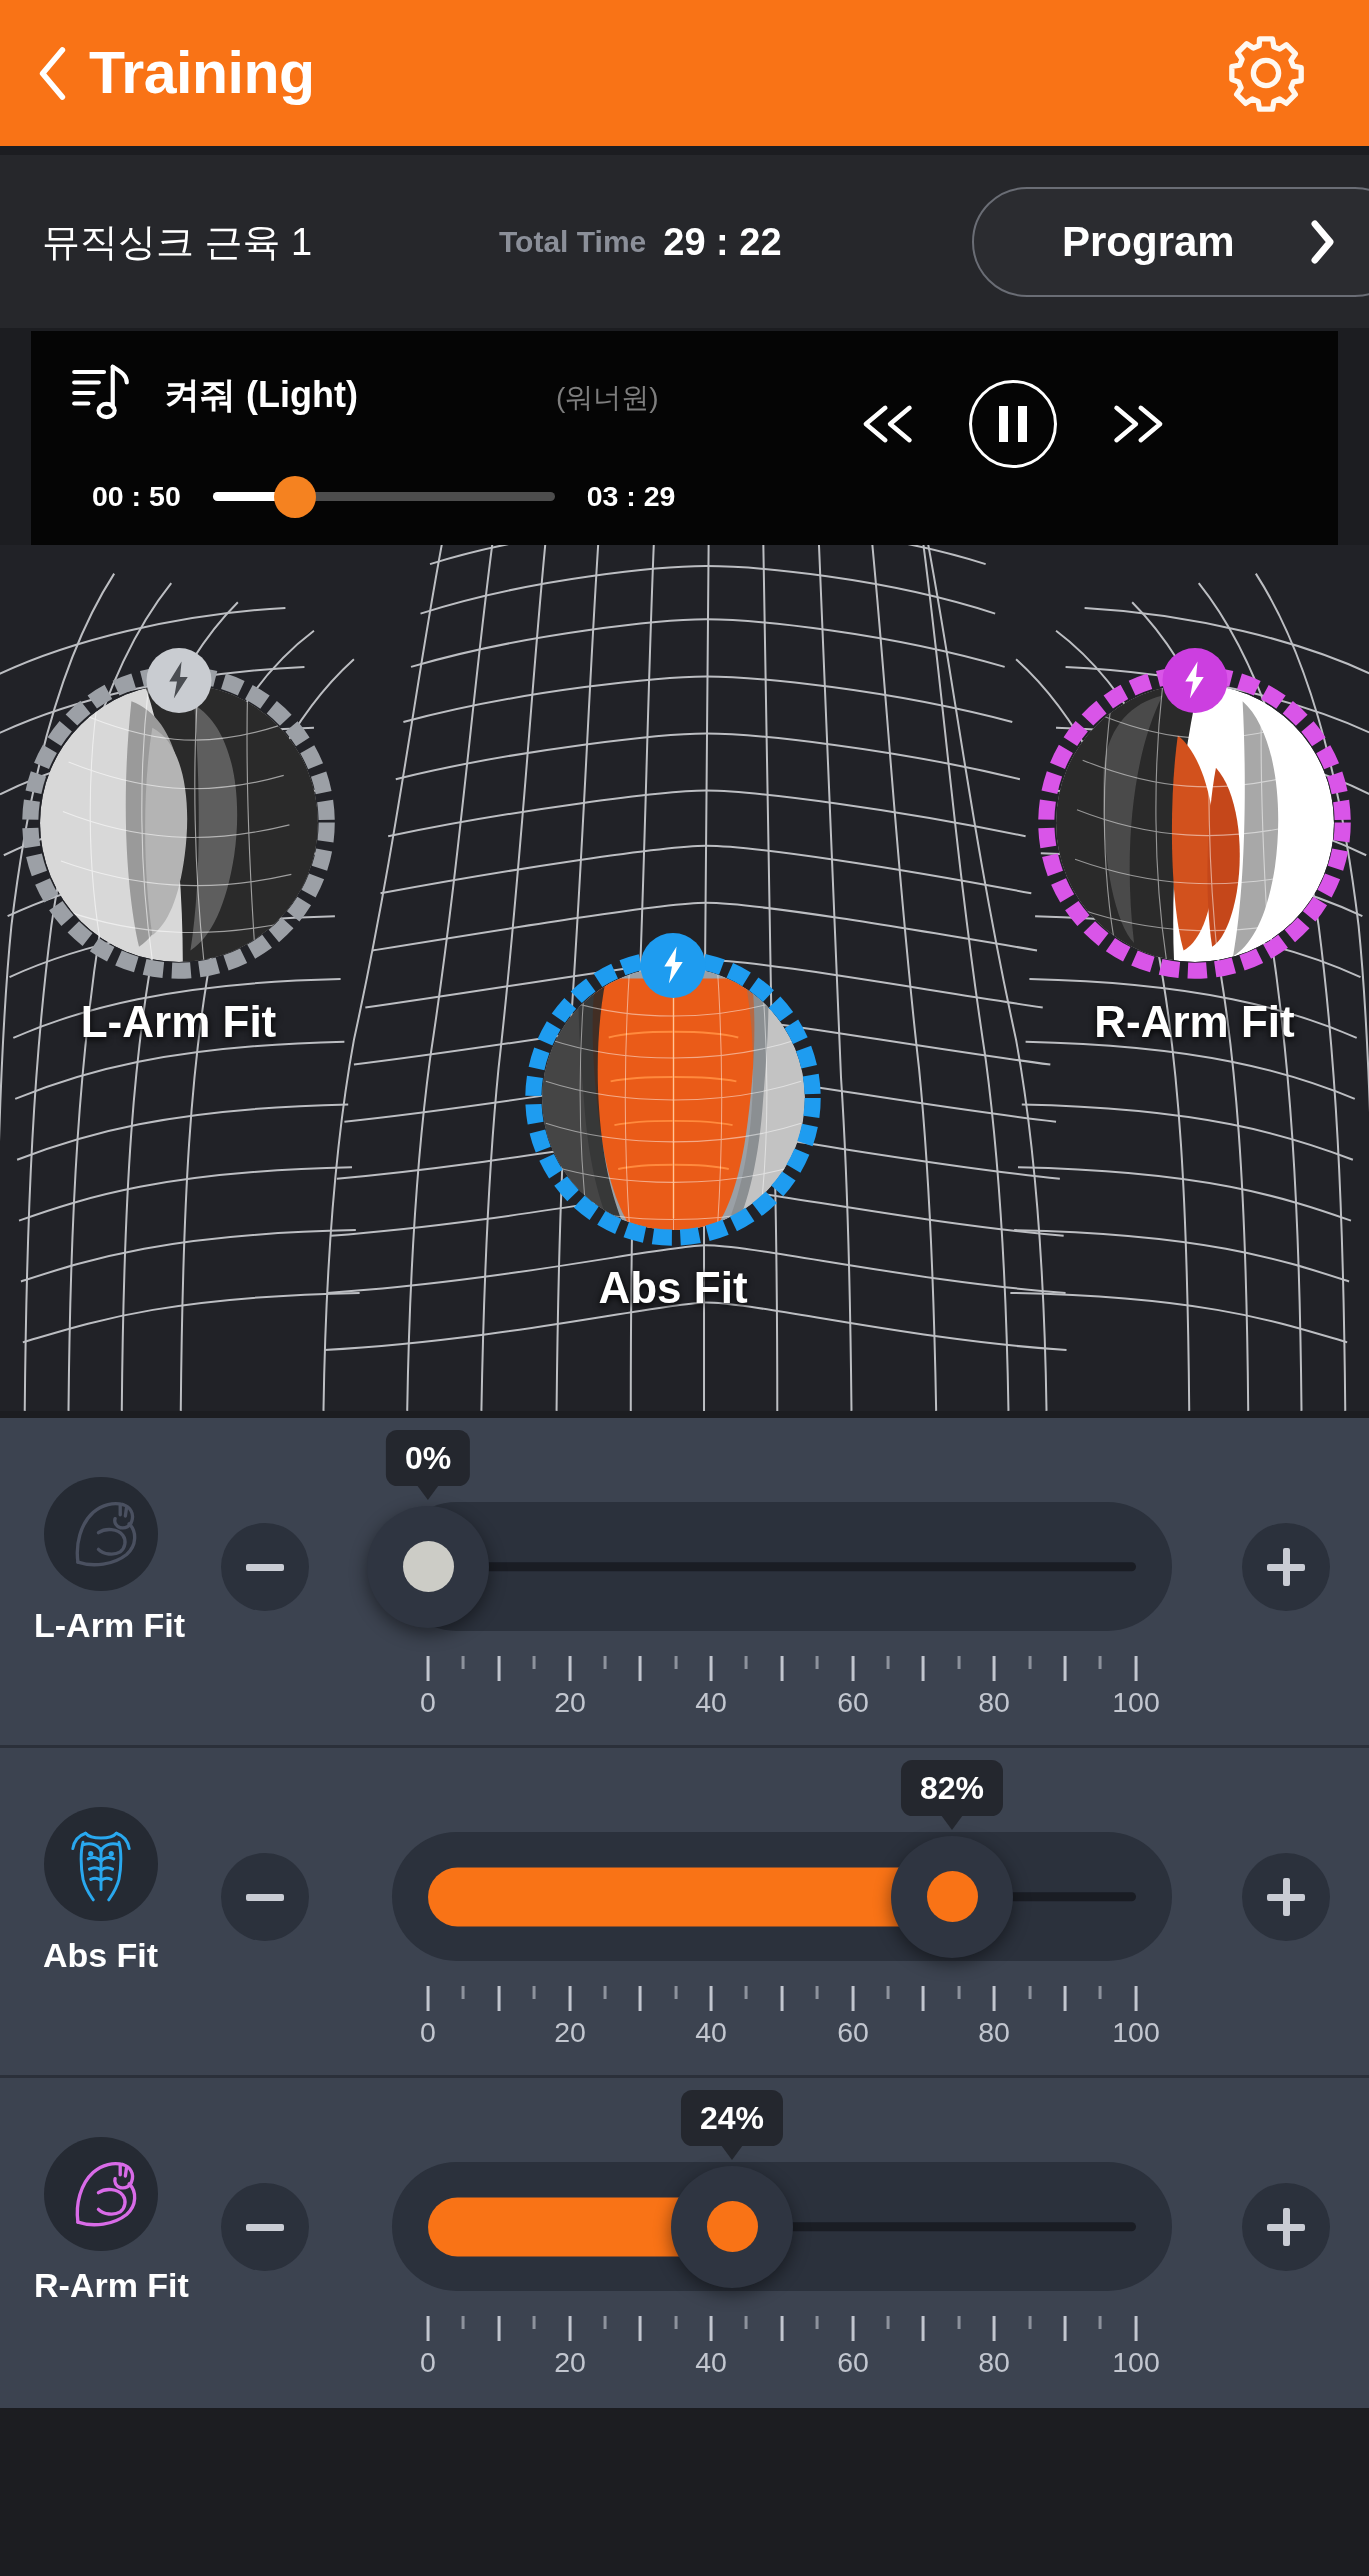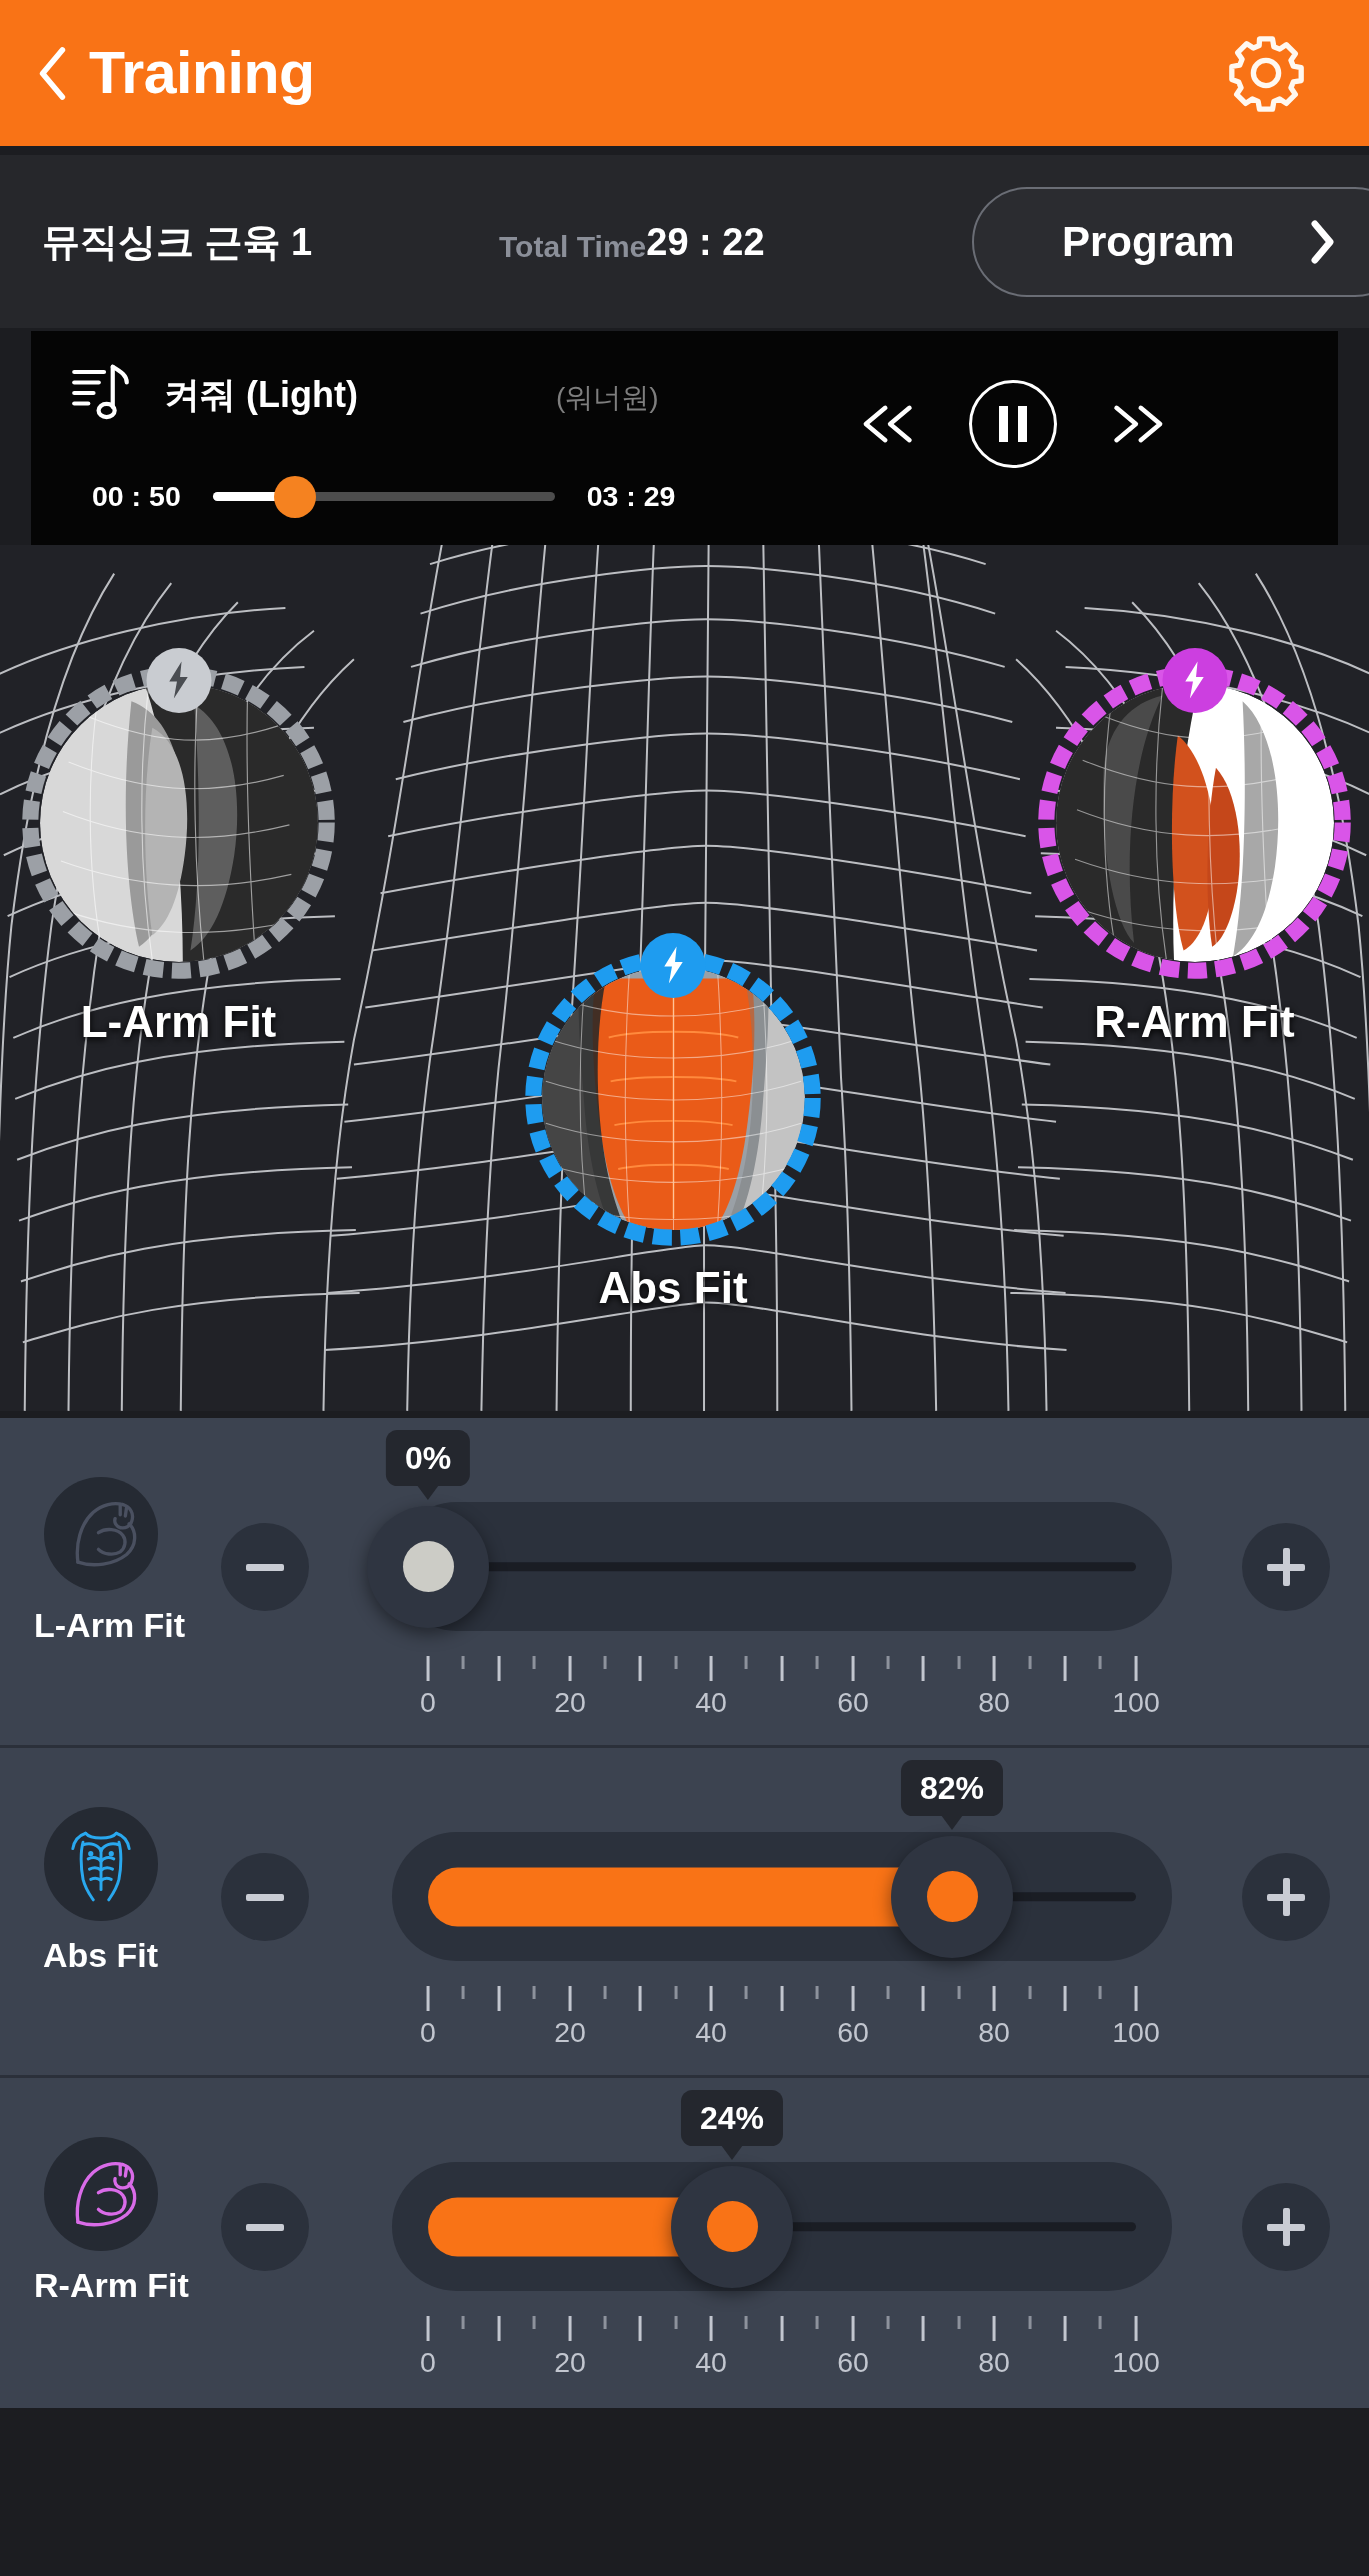--- a/index.html
+++ b/index.html
@@ -31,25 +31,25 @@
     width: 82px; height: 82px; display: flex; align-items: center; justify-content: center;
   }
 
   
   .infobar {
     position: absolute; left: 0; top: 155px; width: 1370px; height: 173px;
     background: #26272b;
   }
   .program-name {
     position: absolute; left: 42px; top: 50%; transform: translateY(-50%);
-    color: #ffffff; font-size: 38px; font-weight: bold; white-space: nowrap;
+    color: #ffffff; font-size: 38px; font-weight: normal; white-space: nowrap;
   }
   .total-time-wrap {
     position: absolute; left: 499px; top: 50%; transform: translateY(-50%);
-    display: flex; align-items: flex-end; 
+    display: flex; align-items: center; gap: 17px;
   }
   .total-time-label { color: #8b8f99; font-size: 30px; font-weight: bold; }
   .total-time-value { color: #ffffff; font-size: 38px; font-weight: bold; }
   .program-btn {
     position: absolute; left: 972px; top: 32px;
     width: 438px; height: 110px;
     border: 2.9px solid #6a6d75; border-radius: 55px;
     background: #2b2c30;
     display: flex; align-items: center;
   }

